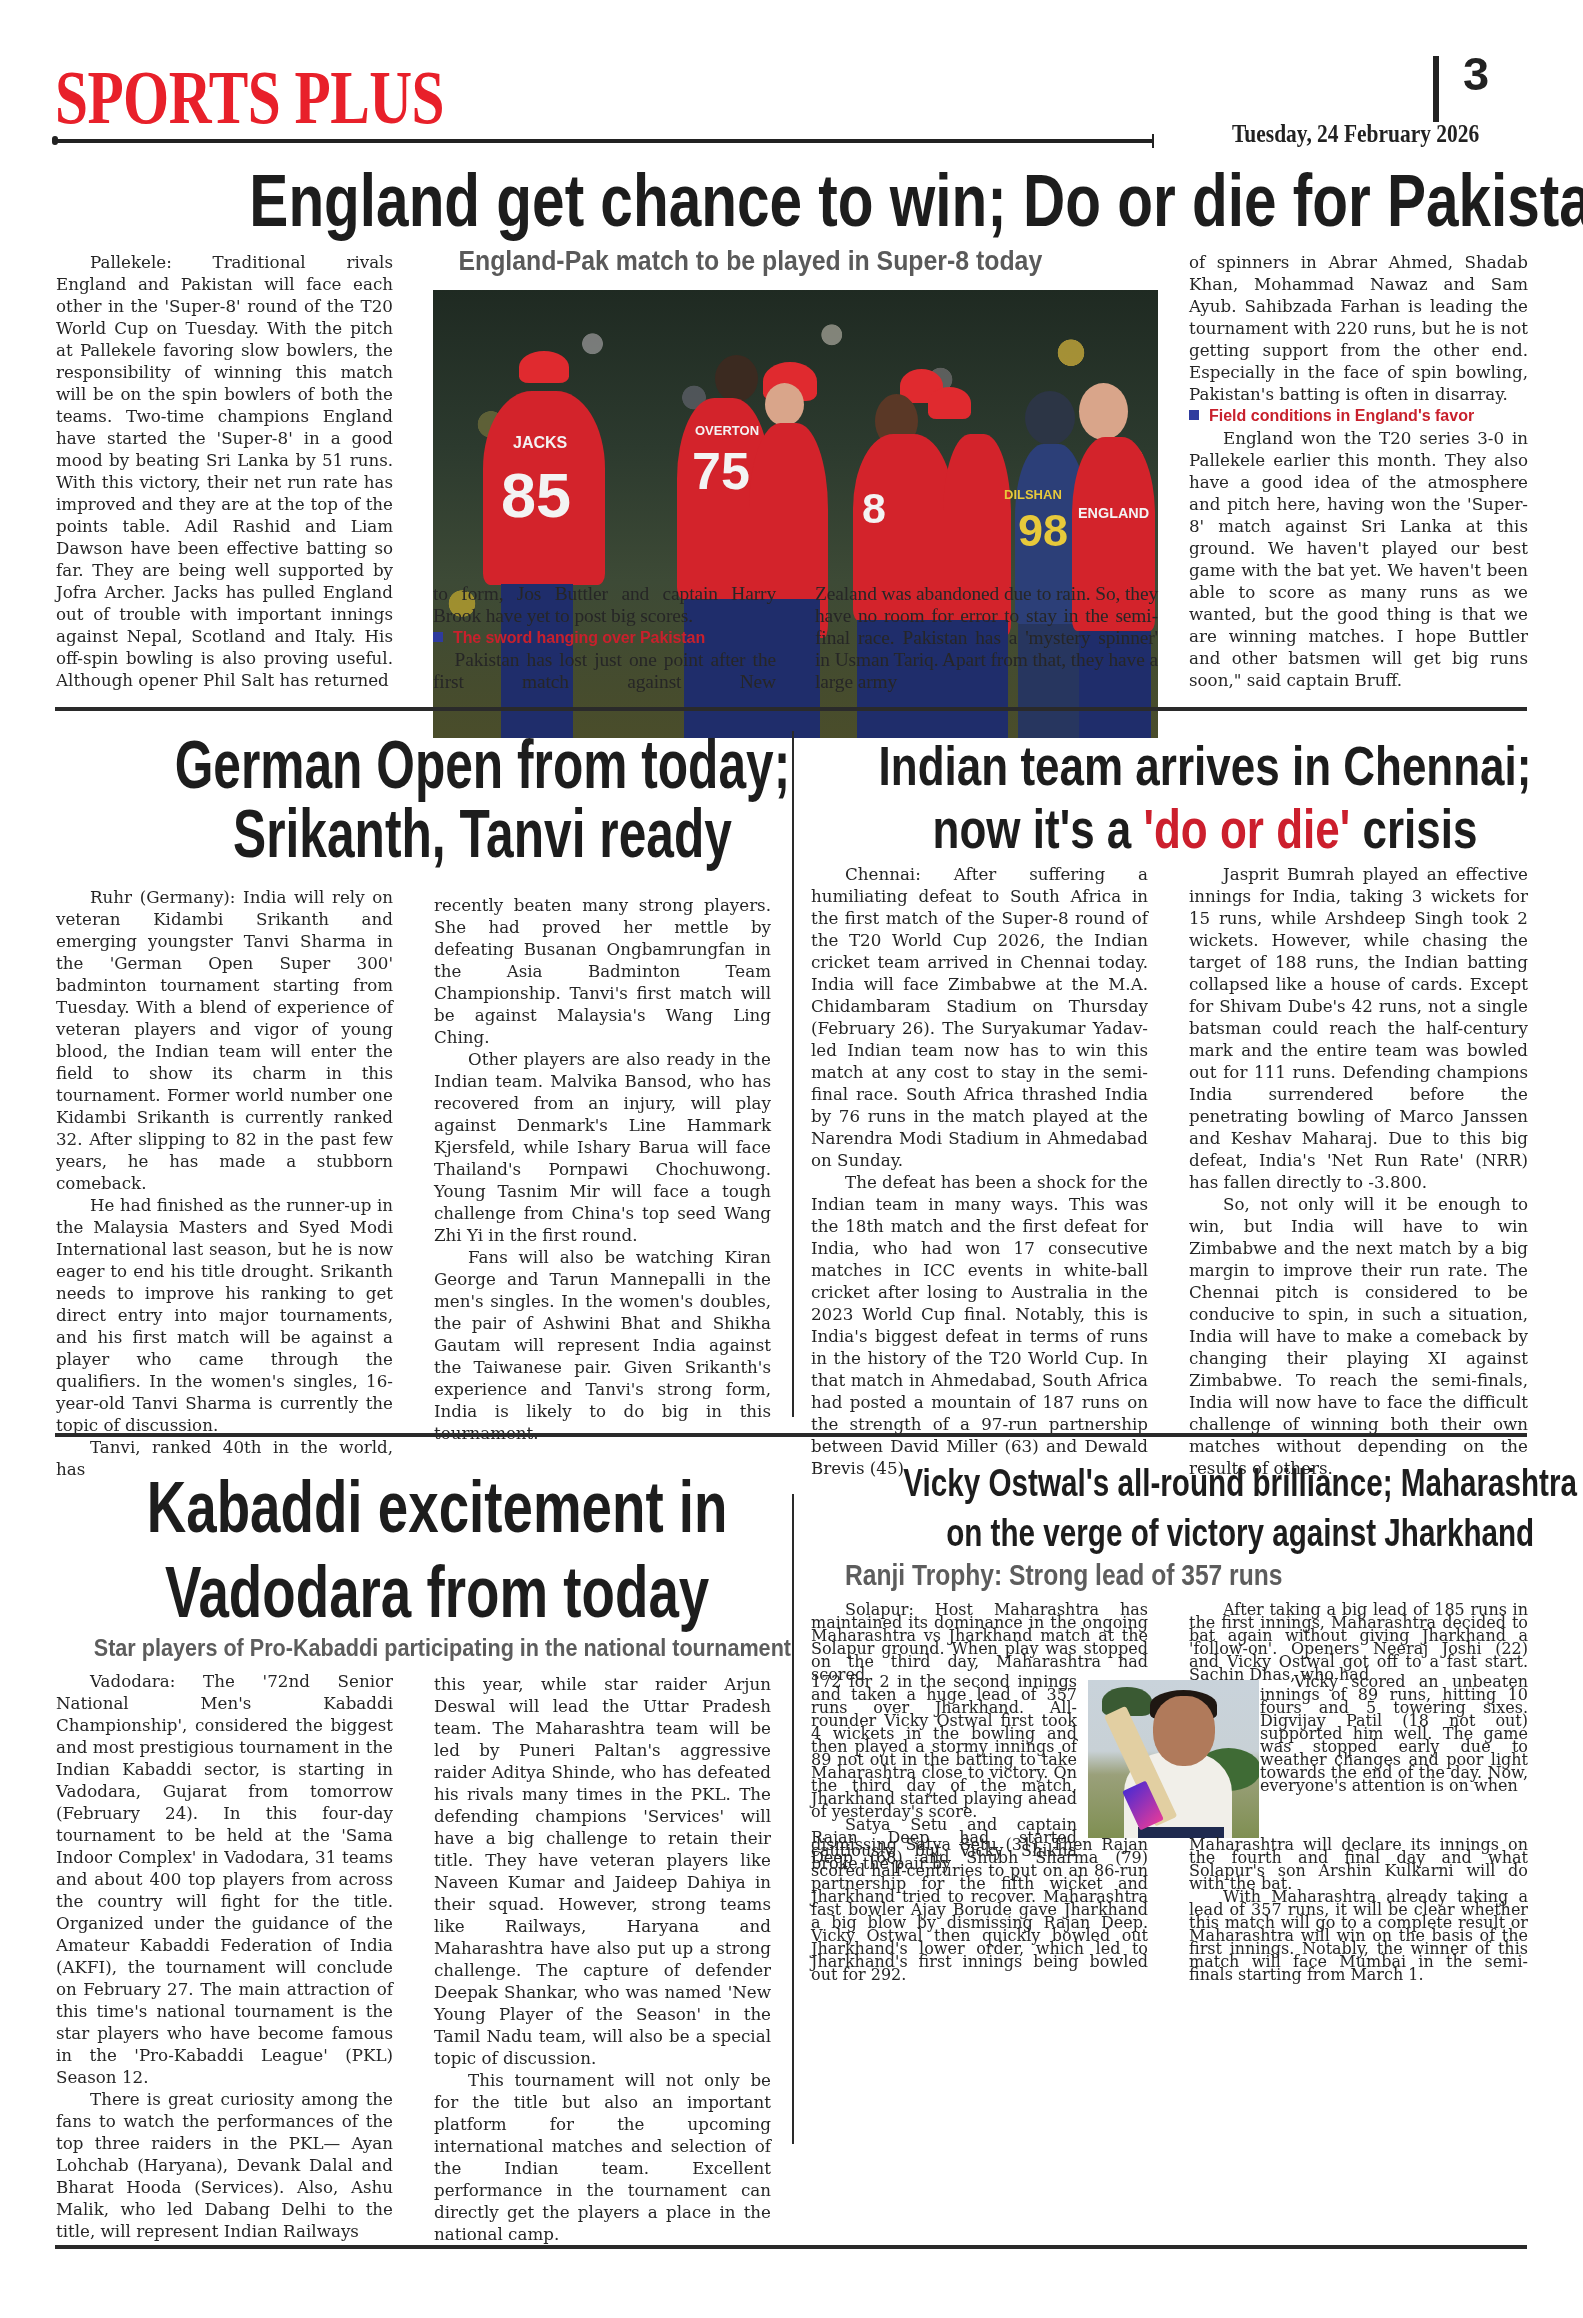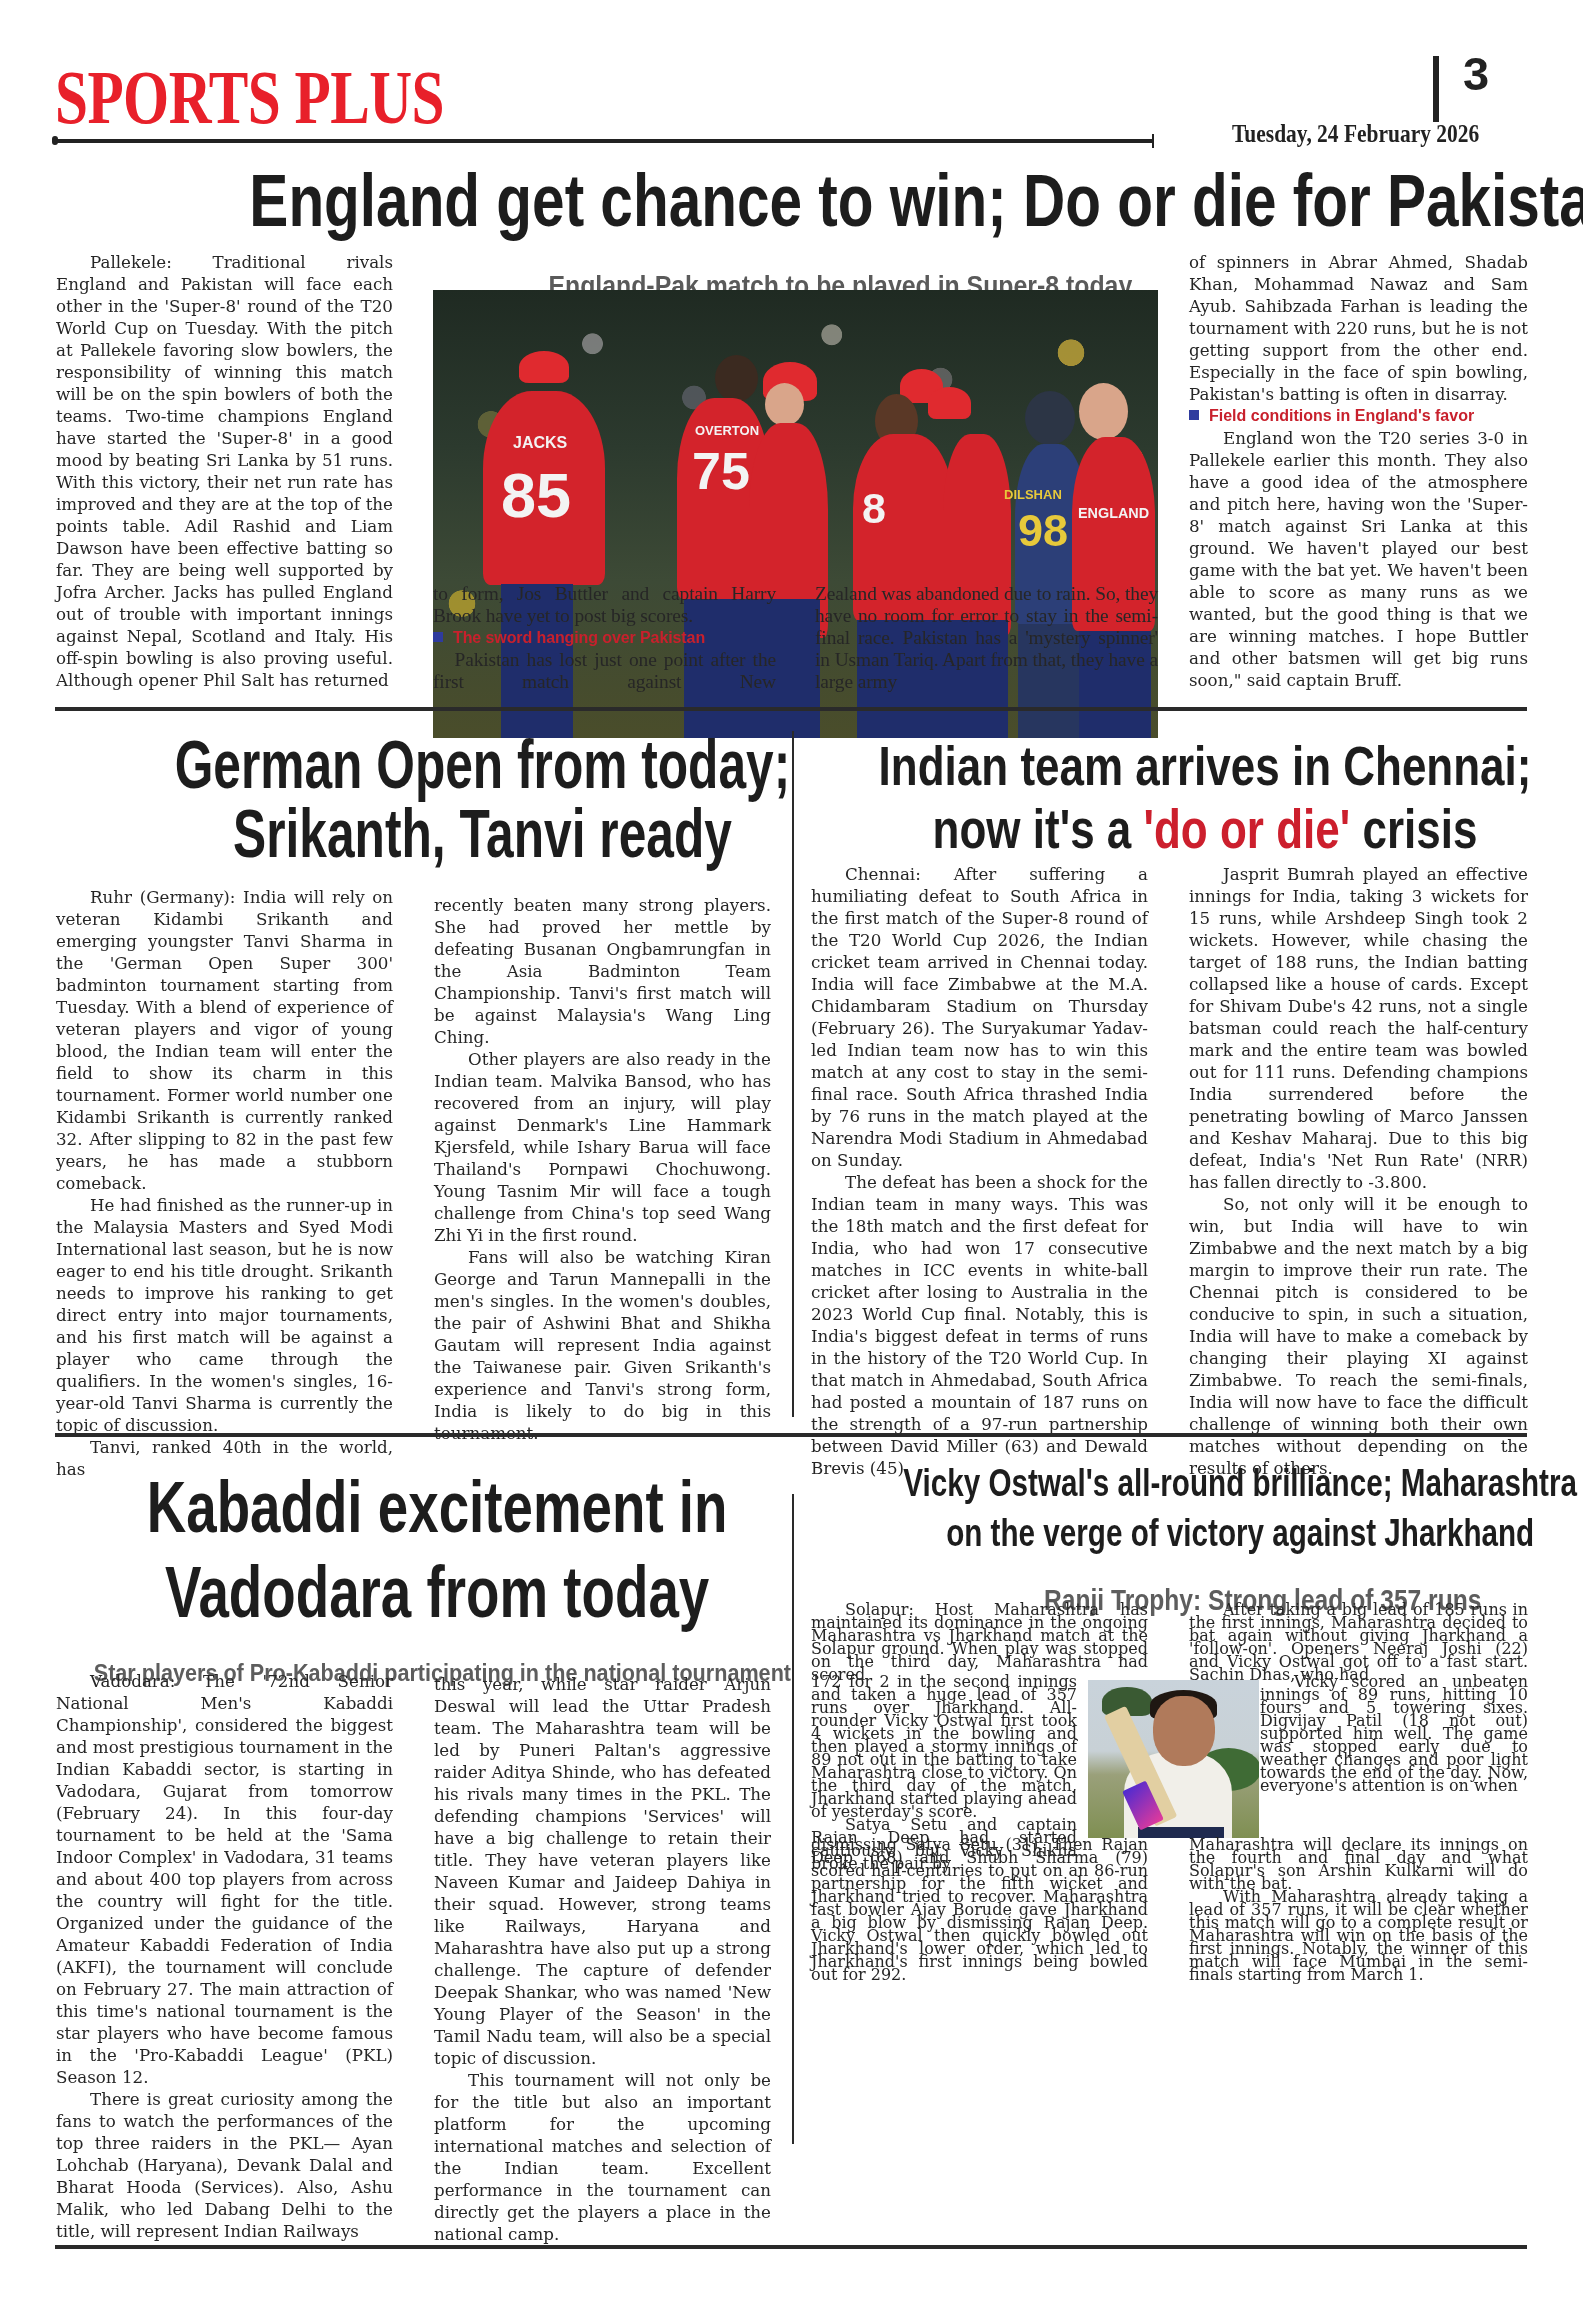--- a/index.html
+++ b/index.html
@@ -32,21 +32,21 @@
   
   .hl {
     position: absolute; font-family: "Liberation Sans", sans-serif; font-weight: 700;
     color: #1d1d1d; text-align: center; white-space: nowrap; line-height: 1.02;
   }
   .hl-inner { display: inline-block; transform-origin: center top; }
   .hl-red { color: #cc1f2d; }
 
   .subhl {
     position: absolute; font-family: "Liberation Sans", sans-serif; font-weight: 700;
-    color: #5d5d5d; text-align: right; white-space: nowrap; line-height: 1; margin-top: 25px;
+    color: #5d5d5d; text-align: left; white-space: nowrap; line-height: 1;
   }
   .subhl span { display: inline-block; transform-origin: center top; }
 
   
   .col {
     position: absolute; font-family: "DejaVu Serif", serif; font-size: 16.7px; line-height: 22px;
     color: #262626; text-align: justify; hyphens: none;
   }
   .col p { text-indent: 34px; }
   .col p.no-indent { text-indent: 0; }

